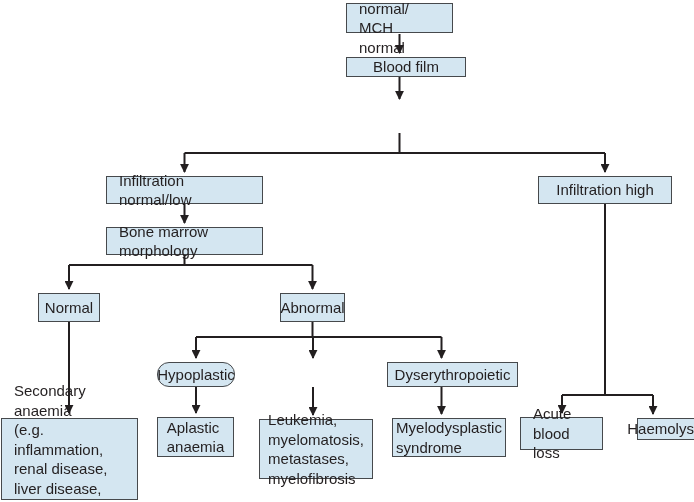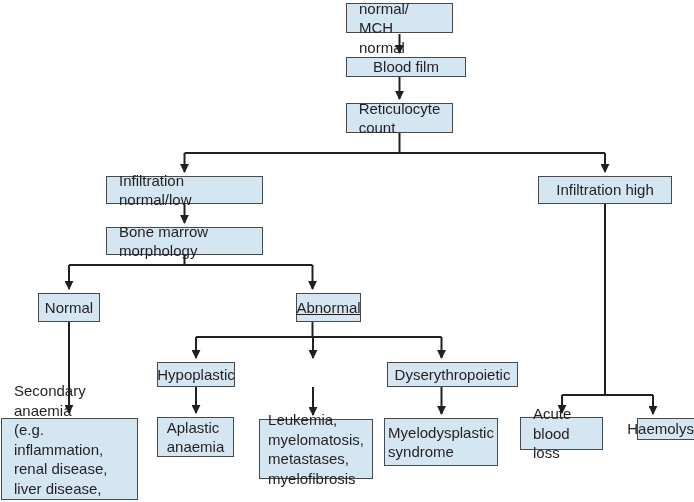--- a/index.html
+++ b/index.html
@@ -78,53 +78,51 @@
     <path marker-end="url(#arrow)" d="M441.5,387 V414"></path>
     <path marker-end="url(#arrow)" d="M562,395 V413"></path>
     <path marker-end="url(#arrow)" d="M653,395 V414"></path>
   </svg>
 
   <div class="node" style="left:346px;top:3px;width:107px;height:30px;">MCV normal/
 MCH normal</div>
 
   <div class="node" style="left:346px;top:57px;width:120px;height:20px;">Blood film</div>
 
-  <div class="node" style="left:346px;top:103px;width:107px;height:30px;">Reticulocyte
-count</div>
 
   <div class="node" style="left:106px;top:176px;width:157px;height:28px;">Infiltration normal/low</div>
 
   <div class="node" style="left:538px;top:176px;width:134px;height:28px;">Infiltration high</div>
 
   <div class="node" style="left:106px;top:227px;width:157px;height:28px;">Bone marrow morphology</div>
 
   <div class="node" style="left:38px;top:293px;width:62px;height:29px;">Normal</div>
 
-  <div class="node" style="left:296px;top:293px;width:65px;height:29px;text-decoration:underline;">Abnormal</div>
+  <div class="node" style="left:280px;top:293px;width:65px;height:29px;">Abnormal</div>
 
-  <div class="node" style="left:157px;top:362px;width:78px;height:25px;">Hypoplastic</div>
+  <div class="node" style="left:157px;top:362px;width:78px;height:25px;border-radius:12px;">Hypoplastic</div>
 
 
   <div class="node" style="left:387px;top:362px;width:131px;height:25px;">Dyserythropoietic</div>
 
   <div class="node" style="left:1px;top:418px;width:137px;height:82px;">Secondary anaemia
 (e.g. inflammation,
 renal disease,
 liver disease,
 endocrine deficiency)</div>
 
   <div class="node" style="left:157px;top:417px;width:77px;height:40px;">Aplastic
 anaemia</div>
 
   <div class="node" style="left:259px;top:419px;width:114px;height:60px;">Leukemia,
 myelomatosis,
 metastases,
 myelofibrosis</div>
 
-  <div class="node" style="left:384px;top:418px;width:114px;height:48px;">Myelodysplastic
+  <div class="node" style="left:392px;top:418px;width:114px;height:39px;">Myelodysplastic
 syndrome</div>
 
   <div class="node" style="left:520px;top:417px;width:83px;height:33px;">Acute blood
 loss</div>
 
   <div class="node" style="left:637px;top:418px;width:58px;height:22px;">Haemolysis</div>
 
 </div>
 
 </body></html>

